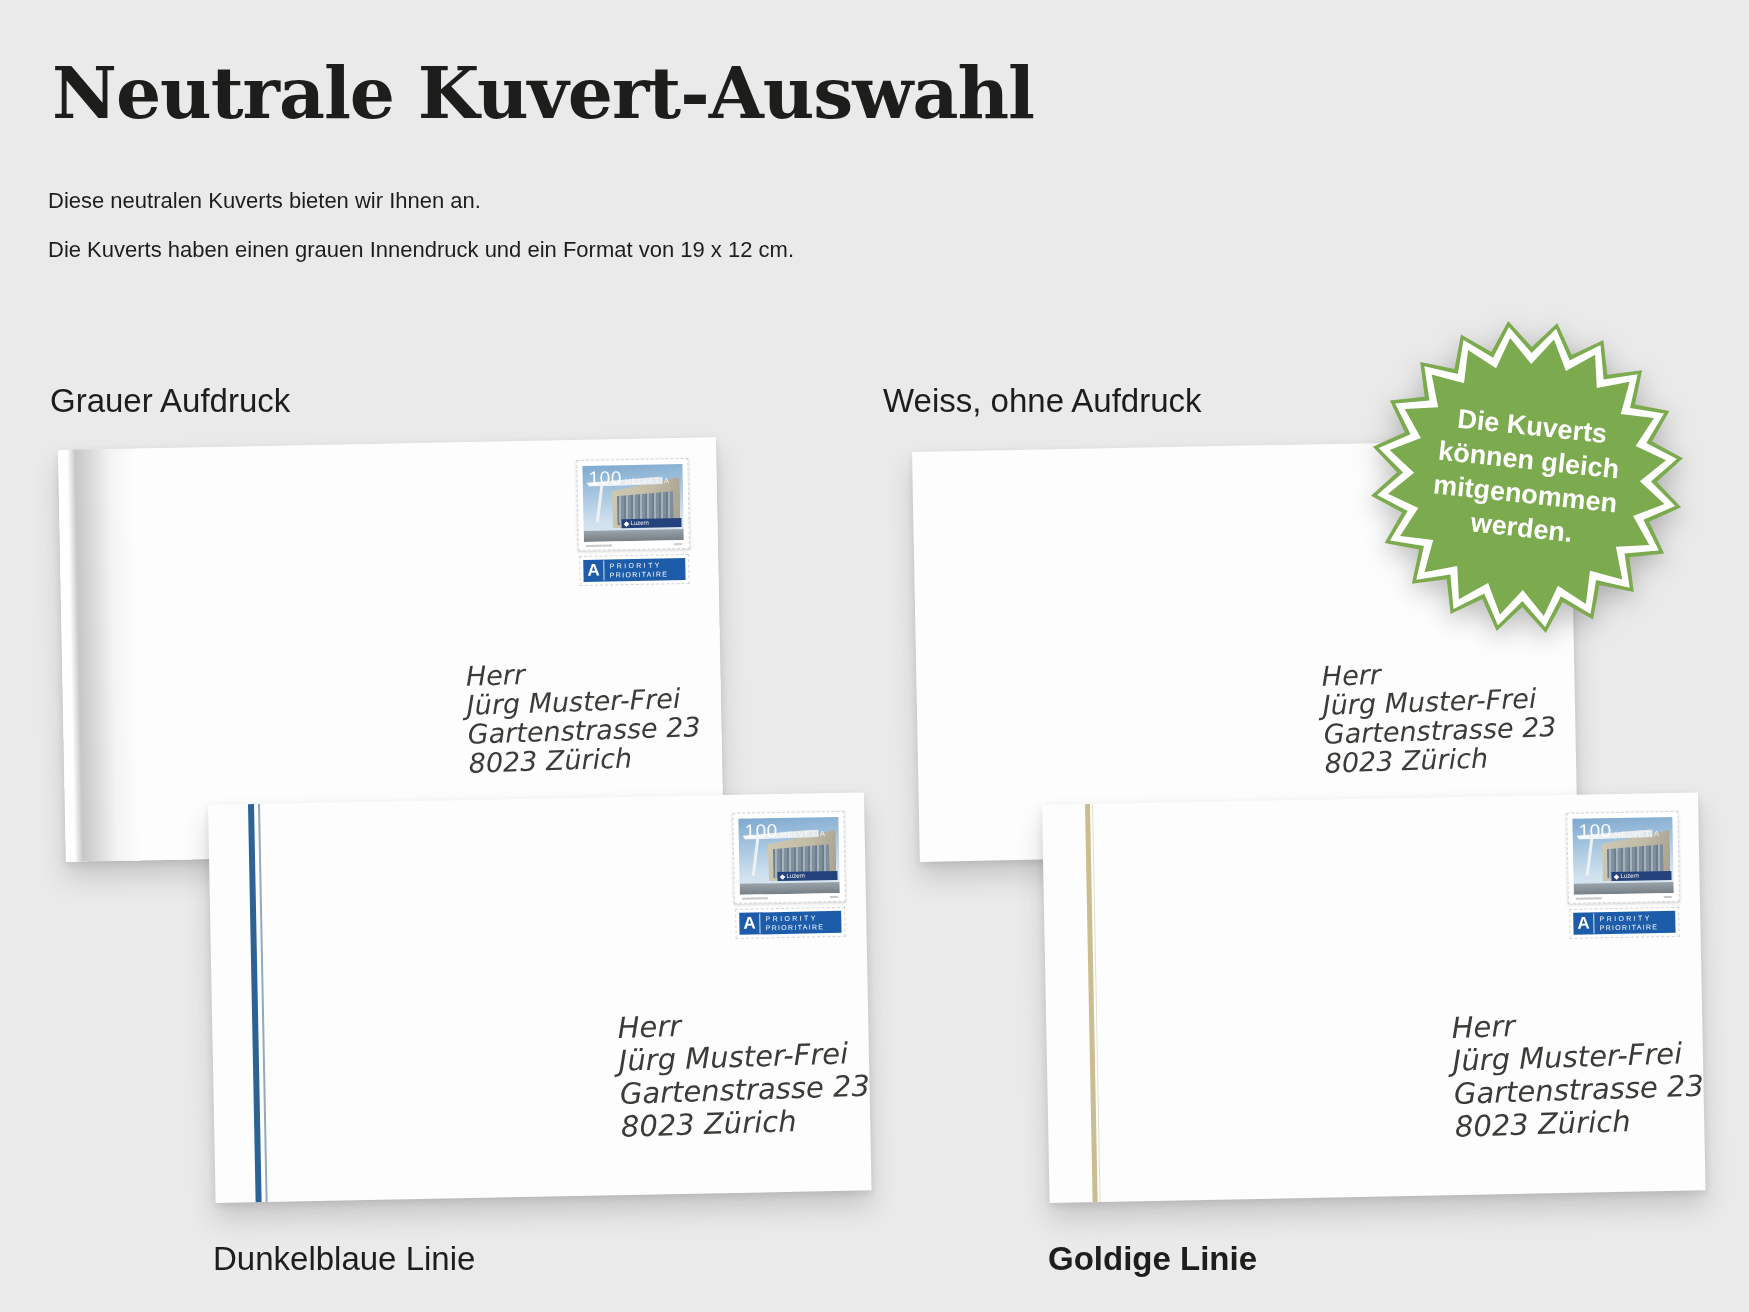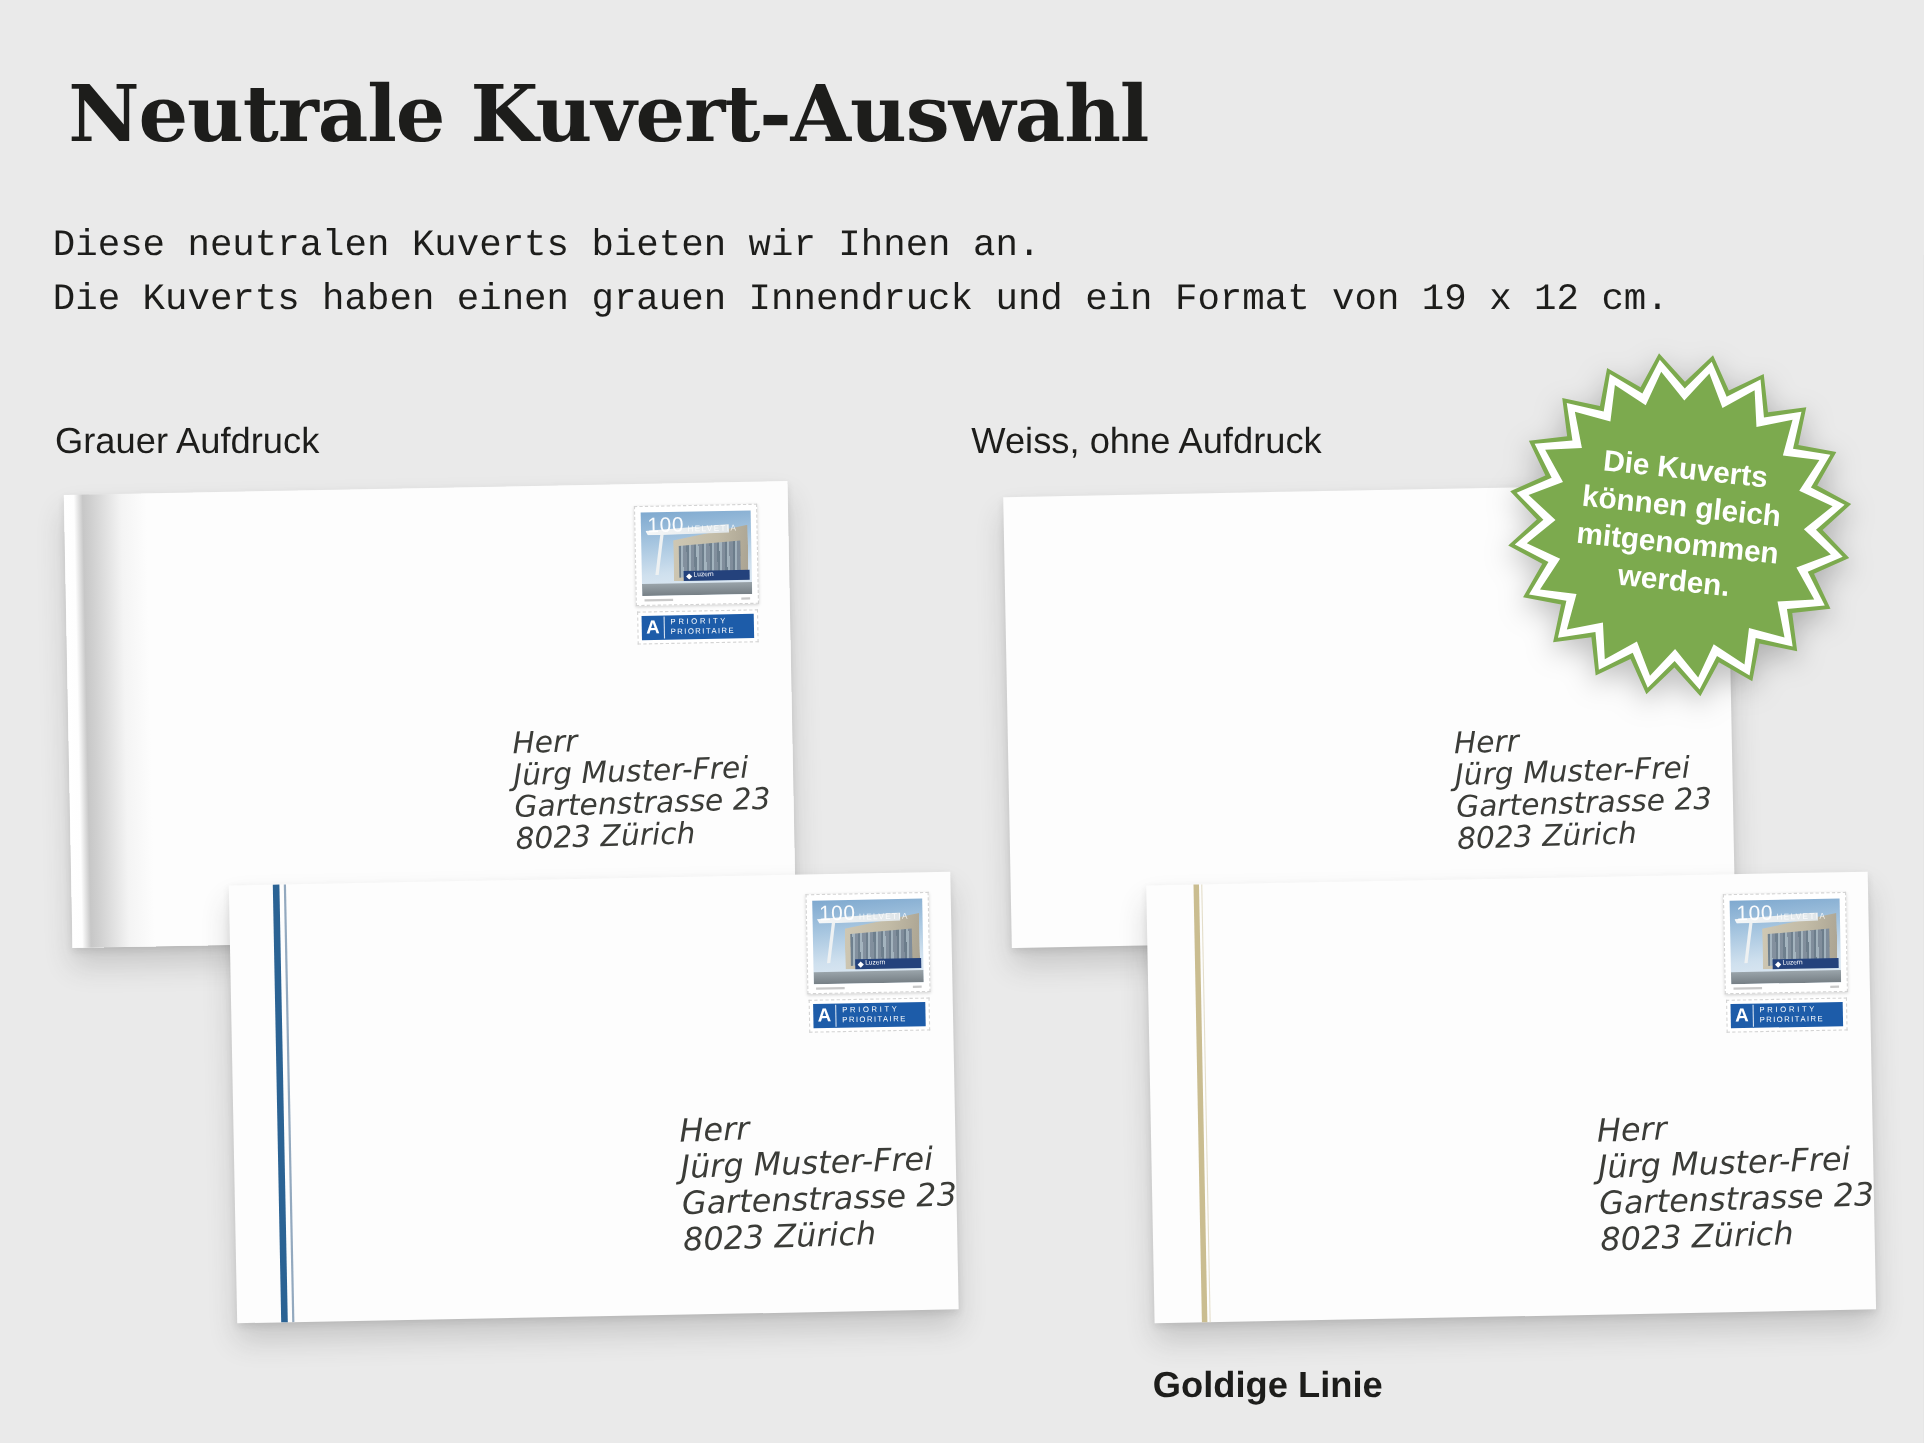--- a/index.html
+++ b/index.html
@@ -1,26 +1,26 @@
 <!DOCTYPE html>
 <html style="--background: #eaeaea; --text: #1d1d1b; --badge-green: #7caa4e; --priority-blue: #1d5ca9; --dark-blue-line: #2b6394; --gold-line: #cabd90;"><head>
 <meta charset="utf-8">
 <style>
   html,body{margin:0;padding:0;}
   body{font-family:"Liberation Sans",sans-serif;background:#cfcfcf;}
   .canvas{position:relative;width:1749px;height:1312px;overflow:hidden;
           background:var(--background,#eaeaea);}
 
   
-  .title{position:absolute;left:48px;top:52px;margin:14px;
+  .title{position:absolute;left:48px;top:52px;margin:4px;
          font-family:"DejaVu Serif","Liberation Serif",serif;
          font-weight:bold;font-size:71px;line-height:1.05;letter-spacing:-1px;
          color:var(--text,#1d1d1b);}
-  .intro{position:absolute;left:48px;top:200px;margin:0;
-         font-size:34px;line-height:49px;color:var(--text,#1d1d1b);font-family:Liberation Mono, monospace;}
+  .intro{position:absolute;left:48px;top:176px;margin:0;
+         font-size:22px;line-height:49px;color:var(--text,#1d1d1b);}
 
   
   .sec-label{position:absolute;font-size:33px;color:var(--text,#1d1d1b);white-space:nowrap;}
   .lbl-grauer  {left:50px;  top:382px;}
   .lbl-weiss   {left:883px; top:382px;}
   .lbl-blau    {left:213px; top:1240px;}
   .lbl-gold    {left:1048px;top:1240px;font-weight:bold;}
 
   
   .envelope{position:absolute;background:#fdfdfd;transform-origin:0 0;
@@ -100,20 +100,21 @@
 
   <h1 class="title">Neutrale Kuvert-Auswahl</h1>
 
   <p class="intro">
     <span>Diese neutralen Kuverts bieten wir Ihnen an.</span><br>
     <span>Die Kuverts haben einen grauen Innendruck und ein Format von 19 x 12 cm.</span>
   </p>
 
   <div class="sec-label lbl-grauer">Grauer Aufdruck</div>
   <div class="sec-label lbl-weiss">Weiss, ohne Aufdruck</div>
+  <div class="sec-label lbl-blau">Dunkelblaue Linie</div>
   <div class="sec-label lbl-gold">Goldige Linie</div>
 
   <div class="envelope env-grauer">
     <div class="stamp-slot" style="left:518px;top:20px;">
   <div class="stamp-unit">
     <div class="stamp">
       <div class="stamp-photo">
         <div class="sp-mast"></div>
         <div class="sp-roof"></div>
         <div class="sp-bld">

